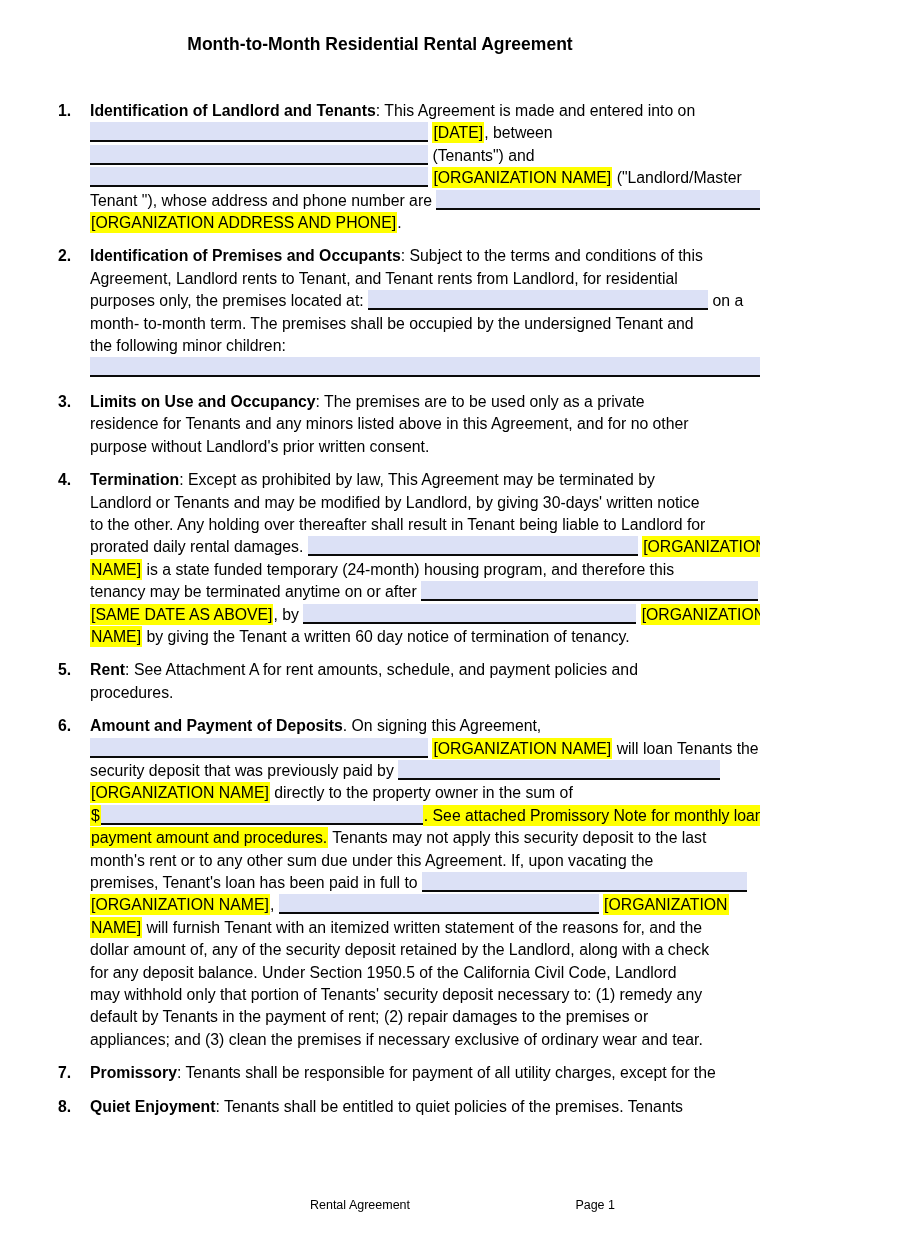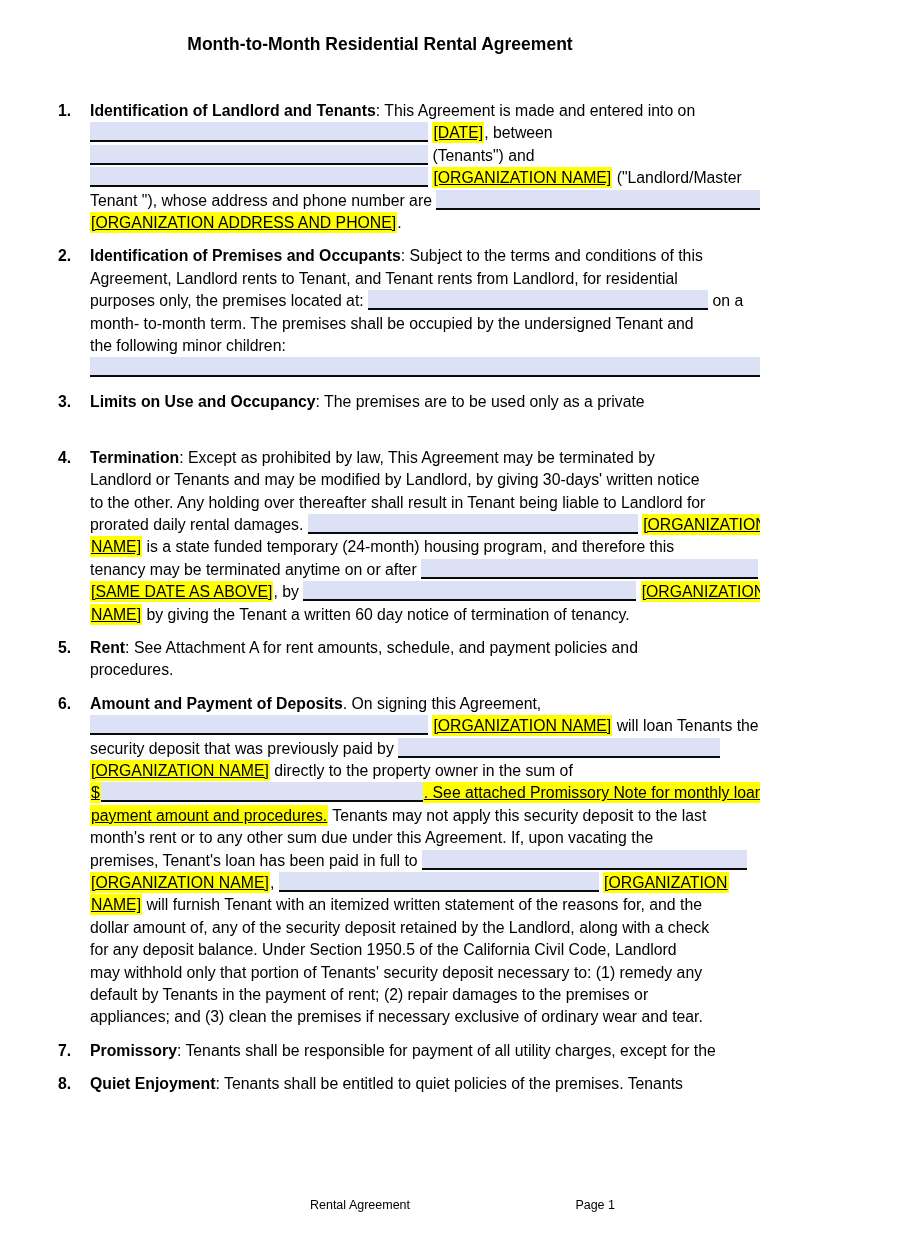--- a/index.html
+++ b/index.html
@@ -39,21 +39,20 @@
     flex: 0 0 32px;
     font-weight: bold;
   }
   .content {
     width: 762px;
   }
   .bold { font-weight: bold; }
   .hl {
     background: #ffff00;
     padding: 2px 1px;
-    text-decoration: underline;
   }
   .und {
     text-underline-offset: 2px;
   }
   .blank {
     display: inline-block;
     background: #dce1f6;
     border-bottom: 2px solid #0a0a0a;
     height: 18px;
     vertical-align: -4px;
@@ -88,21 +87,21 @@
       <div class="section-row">
         <span class="num">1.</span>
         <div class="content"><span class="bold">Identification of Landlord and Tenants</span><span class="txt">: This Agreement is made and entered into on</span><br><span class="blank" style="width: 338px;"></span><span class="txt"> </span><span class="hl">[DATE]</span><span class="txt">, between</span><br><span class="blank" style="width: 338px;"></span><span class="txt"> (Tenants") and</span><br><span class="blank" style="width: 338px;"></span><span class="txt"> </span><span class="hl">[ORGANIZATION NAME]</span><span class="txt"> ("Landlord/Master</span><br><span class="txt">Tenant "), whose address and phone number are </span><span class="blank" style="width: 335px;"></span><br><span class="hl">[ORGANIZATION ADDRESS AND PHONE]</span><span class="txt">.</span></div>
       </div>
       <div class="section-row">
         <span class="num">2.</span>
         <div class="content"><span class="bold">Identification of Premises and Occupants</span><span class="txt">: Subject to the terms and conditions of this</span><br><span class="txt">Agreement, Landlord rents to Tenant, and Tenant rents from Landlord, for residential</span><br><span class="txt">purposes only, the premises located at: </span><span class="blank" style="width: 340px;"></span><span class="txt"> on a</span><br><span class="txt">month- to-month term. The premises shall be occupied by the undersigned Tenant and</span><br><span class="txt">the following minor children:</span><br><span class="blank" style="width: 752px;"></span></div>
       </div>
       <div class="section-row">
         <span class="num">3.</span>
-        <div class="content"><span class="bold">Limits on Use and Occupancy</span><span class="txt">: The premises are to be used only as a private</span><br><br></div>
+        <div class="content"><span class="bold">Limits on Use and Occupancy</span><span class="txt">: The premises are to be used only as a private</span><br><span class="txt">residence for Tenants and any minors listed above in this Agreement, and for no other</span><br><span class="txt">purpose without Landlord's prior written consent.</span></div>
       </div>
       <div class="section-row">
         <span class="num">4.</span>
         <div class="content"><span class="bold">Termination</span><span class="txt">: Except as prohibited by law, This Agreement may be terminated by</span><br><span class="txt">Landlord or Tenants and may be modified by Landlord, by giving 30-days' written notice</span><br><span class="txt">to the other. Any holding over thereafter shall result in Tenant being liable to Landlord for</span><br><span class="txt">prorated daily rental damages. </span><span class="blank" style="width: 330px;"></span><span class="txt"> </span><span class="hl">[ORGANIZATION</span><br><span class="hl">NAME]</span><span class="txt"> is a state funded temporary (24-month) housing program, and therefore this</span><br><span class="txt">tenancy may be terminated anytime on or after </span><span class="blank" style="width: 337px;"></span><br><span class="hl">[SAME DATE AS ABOVE]</span><span class="txt">, by </span><span class="blank" style="width: 333px;"></span><span class="txt"> </span><span class="hl">[ORGANIZATION</span><br><span class="hl">NAME]</span><span class="txt"> by giving the Tenant a written 60 day notice of termination of tenancy.</span></div>
       </div>
       <div class="section-row">
         <span class="num">5.</span>
         <div class="content"><span class="bold">Rent</span><span class="txt">: See Attachment A for rent amounts, schedule, and payment policies and</span><br><span class="txt">procedures.</span></div>
       </div>
       <div class="section-row">

